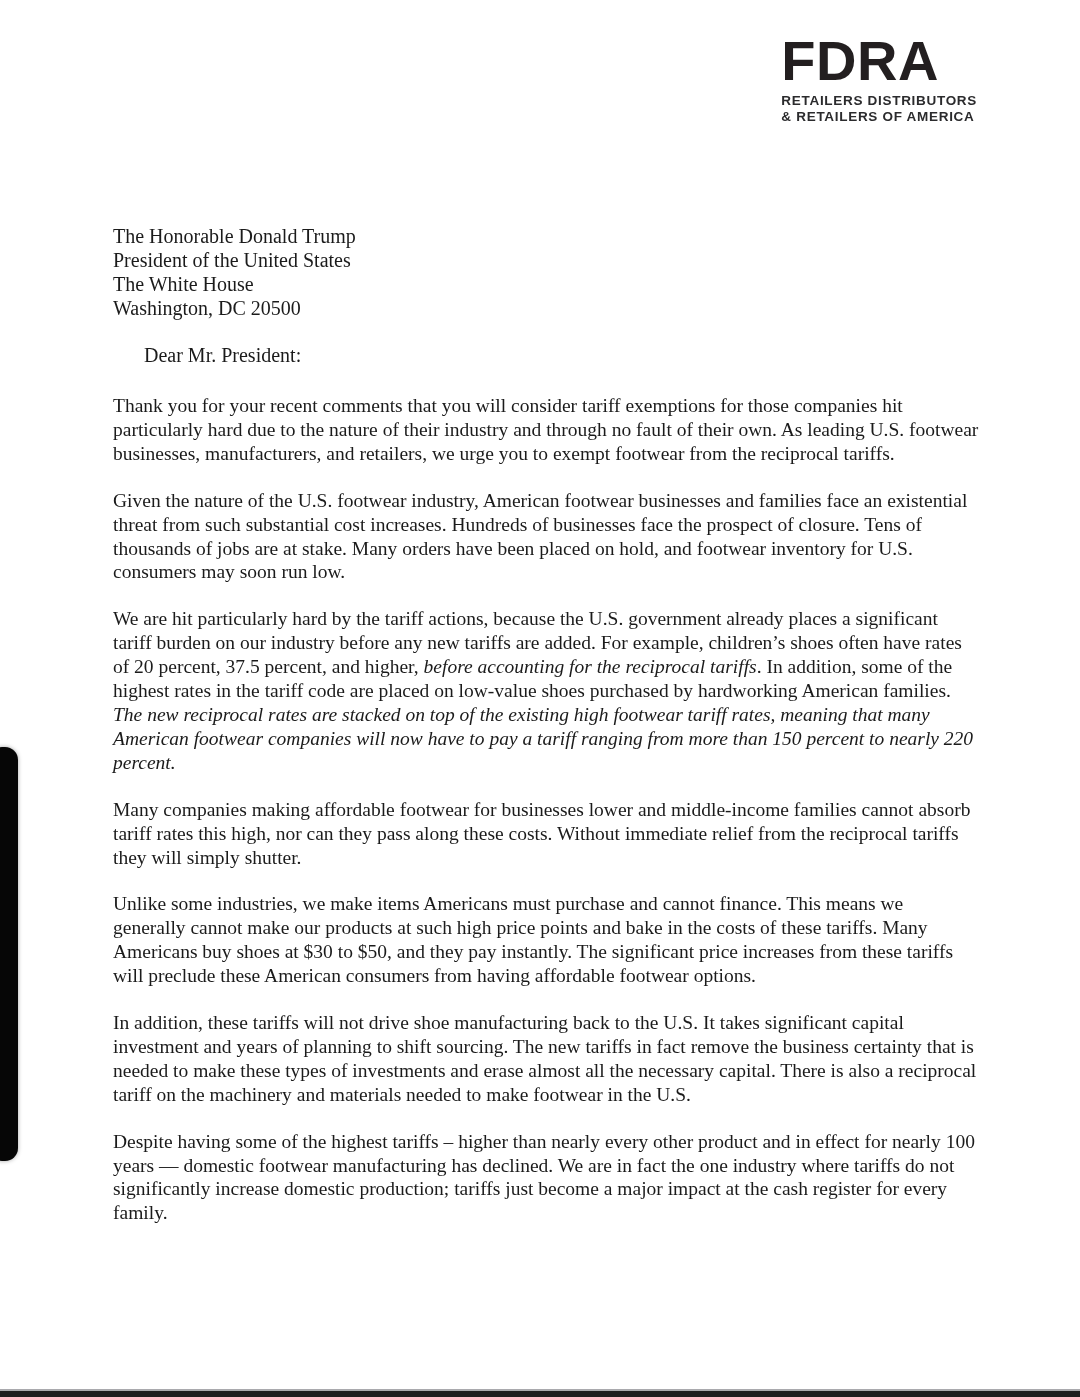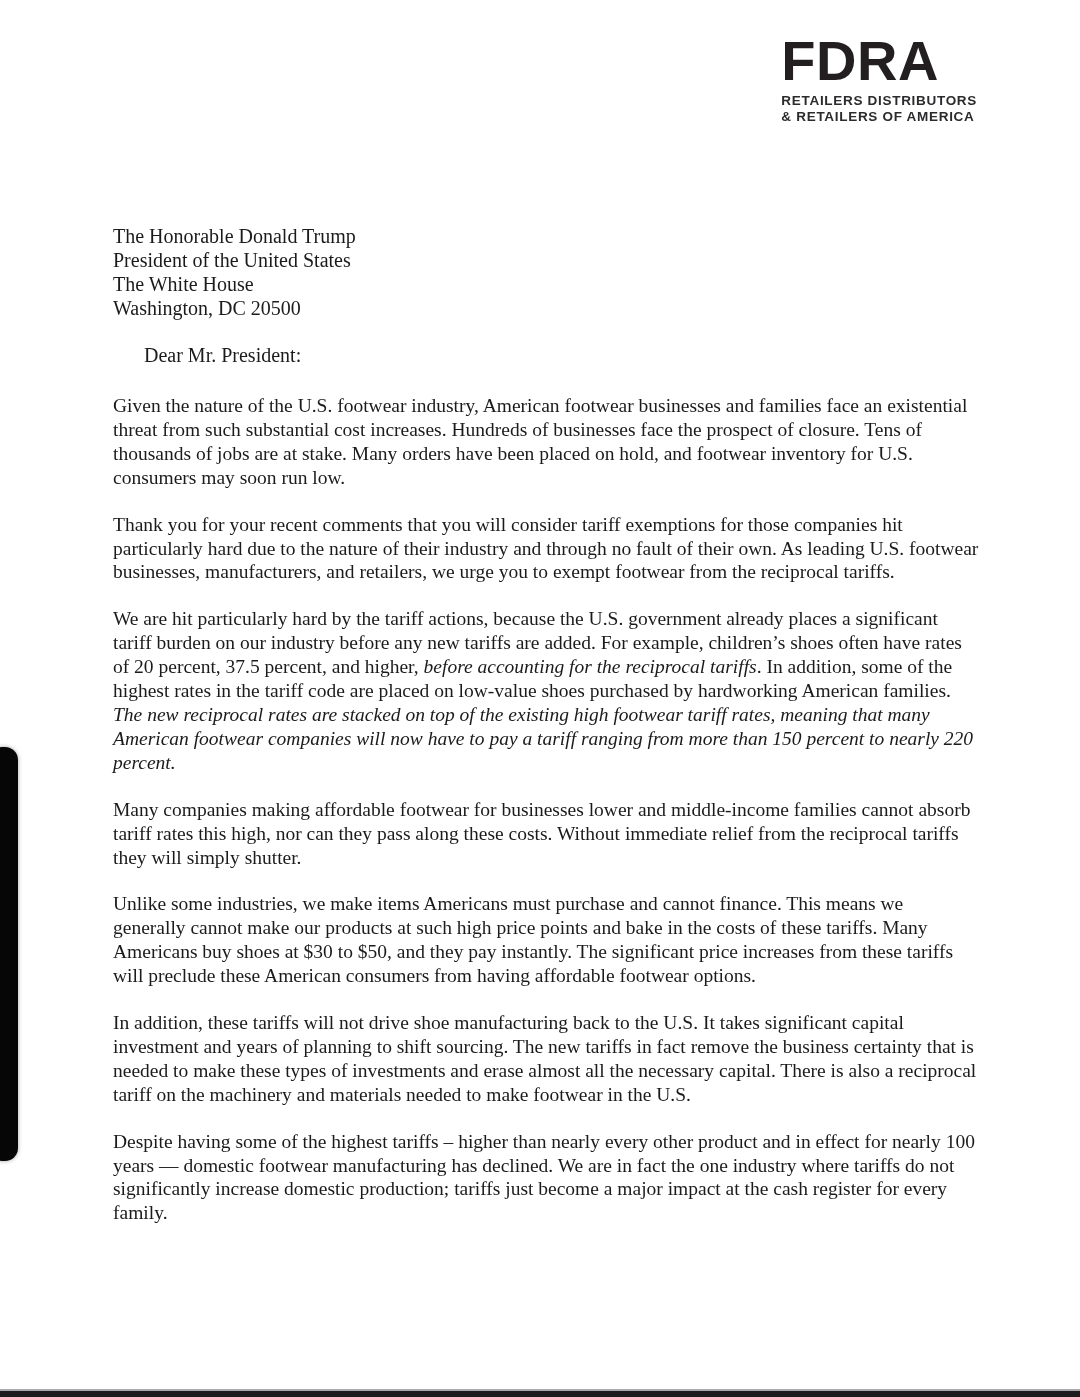--- a/index.html
+++ b/index.html
@@ -111,22 +111,22 @@
   <div class="recipient">
       <div>The Honorable Donald Trump</div>
       <div>President of the United States</div>
       <div>The White House</div>
       <div>Washington, DC 20500</div>
     </div>
 
   <div class="salutation">Dear Mr. President:</div>
 
   <div class="letter-body">
+      <p><span class="run-normal">Thank you for your recent comments that you will consider tariff exemptions for those companies hit particularly hard due to the nature of their industry and through no fault of their own. As leading U.S. footwear businesses, manufacturers, and retailers, we urge you to exempt footwear from the reciprocal tariffs.</span></p>
       <p><span class="run-normal">Given the nature of the U.S. footwear industry, American footwear businesses and families face an existential threat from such substantial cost increases. Hundreds of businesses face the prospect of closure. Tens of thousands of jobs are at stake. Many orders have been placed on hold, and footwear inventory for U.S. consumers may soon run low.</span></p>
-      <p><span class="run-normal">Thank you for your recent comments that you will consider tariff exemptions for those companies hit particularly hard due to the nature of their industry and through no fault of their own. As leading U.S. footwear businesses, manufacturers, and retailers, we urge you to exempt footwear from the reciprocal tariffs.</span></p>
       <p><span class="run-normal">We are hit particularly hard by the tariff actions, because the U.S. government already places a significant tariff burden on our industry before any new tariffs are added. For example, children’s shoes often have rates of 20 percent, 37.5 percent, and higher, </span><span class="run-italic">before accounting for the reciprocal tariffs</span><span class="run-normal">. In addition, some of the highest rates in the tariff code are placed on low-value shoes purchased by hardworking American families. </span><span class="run-bold-italic">The new reciprocal rates are stacked on top of the existing high footwear tariff rates, meaning that many American footwear companies will now have to pay a tariff ranging from more than 150 percent to nearly 220 percent.</span></p>
       <p><span class="run-normal">Many companies making affordable footwear for businesses lower and middle-income families cannot absorb tariff rates this high, nor can they pass along these costs. Without immediate relief from the reciprocal tariffs they will simply shutter.</span></p>
       <p><span class="run-normal">Unlike some industries, we make items Americans must purchase and cannot finance. This means we generally cannot make our products at such high price points and bake in the costs of these tariffs. Many Americans buy shoes at $30 to $50, and they pay instantly. The significant price increases from these tariffs will preclude these American consumers from having affordable footwear options.</span></p>
       <p><span class="run-normal">In addition, these tariffs will not drive shoe manufacturing back to the U.S. It takes significant capital investment and years of planning to shift sourcing. The new tariffs in fact remove the business certainty that is needed to make these types of investments and erase almost all the necessary capital. There is also a reciprocal tariff on the machinery and materials needed to make footwear in the U.S.</span></p>
       <p><span class="run-normal">Despite having some of the highest tariffs – higher than nearly every other product and in effect for nearly 100 years — domestic footwear manufacturing has declined. We are in fact the one industry where tariffs do not significantly increase domestic production; tariffs just become a major impact at the cash register for every family.</span></p>
     </div>
 
   <div class="scroll-pill"></div>
 
   <div class="bottom-bar"></div>

